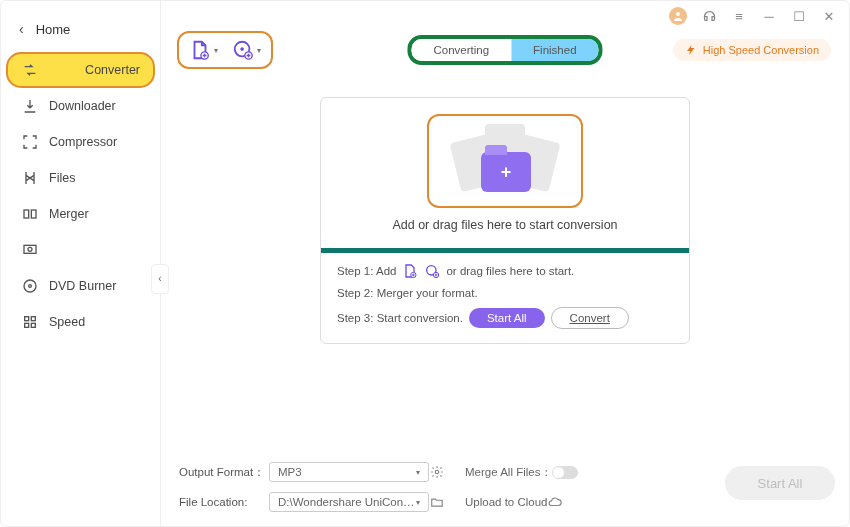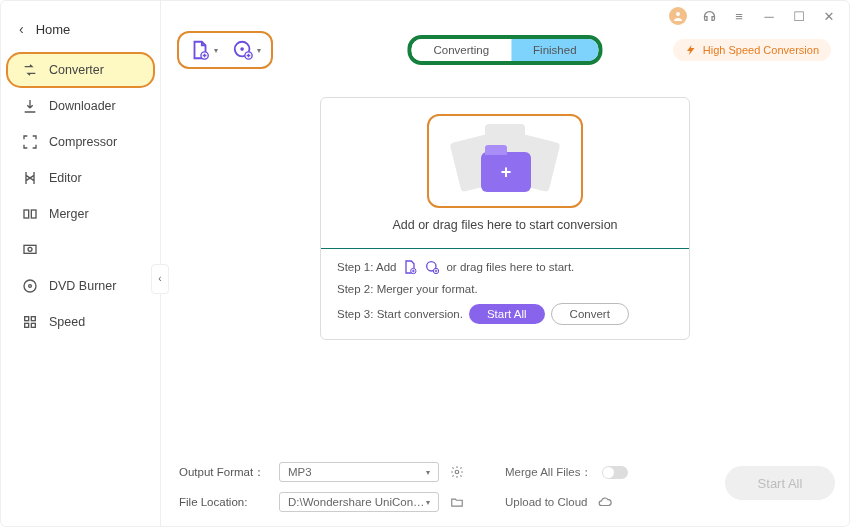--- a/index.html
+++ b/index.html
@@ -3,21 +3,21 @@
 <meta charset="utf-8">
 <style>
 * { box-sizing: border-box; margin: 0; padding: 0; font-family: -apple-system, BlinkMacSystemFont, "Segoe UI", Arial, sans-serif; }
 body { width: 850px; height: 527px; background: #fff; display: flex; color: #333; overflow: hidden; border: 1px solid #eee; border-radius: 6px; }
 
 .sidebar { width: 160px; border-right: 1px solid #eee; padding-top: 12px; position: relative; }
 .home-row { display: flex; align-items: center; padding: 8px 18px 14px 18px; gap: 12px; }
 .home-row .back { font-size: 14px; color: #444; cursor: pointer; }
 .home-row .label { font-size: 13px; color: #333; }
 .nav-item { display: flex; align-items: center; gap: 10px; padding: 8px 14px; margin: 2px 6px; cursor: pointer; font-size: 12.5px; color: #444; border-radius: 14px; }
-.nav-item.active { background: #fef9c3; outline: 2px solid #e28b2f; outline-offset: -1px; }
+.nav-item.active { background: #fde047; outline: 2px solid #e28b2f; outline-offset: -1px; justify-content: space-between; }
 .nav-item .ico { width: 18px; height: 18px; display: flex; align-items: center; justify-content: center; color: #555; }
 .collapse-handle { position: absolute; right: -9px; top: 50%; width: 18px; height: 30px; background: #fff; border: 1px solid #eee; border-radius: 4px; display:flex; align-items:center; justify-content:center; font-size:10px; color:#666; cursor:pointer; }
 
 .main { flex: 1; display: flex; flex-direction: column; position: relative; }
 .titlebar { height: 30px; display: flex; justify-content: flex-end; align-items: center; gap: 14px; padding: 0 12px; }
 .titlebar .tbicon { width: 16px; height: 16px; display:flex; align-items:center; justify-content:center; color:#888; cursor:pointer; font-size:13px; }
 .avatar { width: 18px; height: 18px; border-radius: 50%; background: #f3c08a; display:flex; align-items:center; justify-content:center; color:#fff; font-size:11px;}
 
 .toolbar { display: flex; align-items: center; padding: 0 18px; margin-top: 2px; position: relative; }
 .add-btns { outline: 2px solid #df8a2f; border-radius: 10px; padding: 6px 10px; display:flex; gap:14px; align-items:center; }
@@ -34,28 +34,28 @@
 .drop-top { display:flex; flex-direction:column; align-items:center; padding: 18px 0 16px 0; }
 .drop-illus { outline:2px solid #df8a2f; border-radius:10px; padding: 6px 20px 8px 20px; display:flex; align-items:center; justify-content:center;}
 .folder-stack { position:relative; width:112px; height:76px;}
 .sheet { position:absolute; width:40px; height:50px; background:#e8e8e8; border-radius:4px;}
 .sheet.s1{ left:6px; bottom:10px; transform:rotate(-14deg);}
 .sheet.s2{ right:6px; bottom:10px; transform:rotate(14deg);}
 .sheet.s3{ left:36px; top:2px;}
 .folder { position:absolute; left:32px; bottom:6px; width:50px; height:40px; background:#8f6ef0; border-radius:6px; display:flex; align-items:center; justify-content:center; color:#fff; font-size:18px; font-weight:bold;}
 .folder::before{ content:""; position:absolute; top:-7px; left:4px; width:22px; height:10px; background:#a98ef7; border-radius:3px 3px 0 0;}
 .drop-text { margin-top: 12px; font-size: 12.5px; color:#444;}
-.steps { border-top:1px solid #0f766e; padding: 10px 16px 14px 16px; display:flex; flex-direction:column; gap:8px; font-size:11.5px; color:#555;}
+.steps { border-top:5px solid #0f766e; padding: 10px 16px 14px 16px; display:flex; flex-direction:column; gap:8px; font-size:11.5px; color:#555;}
 .steprow { display:flex; align-items:center; gap:6px; flex-wrap:wrap;}
 .pill-btn { padding:4px 18px; border-radius:12px; font-size:11.5px; cursor:pointer;}
 .pill-primary { background:#8864ec; color:#fff;}
-.pill-outline { background:#fff; border:1px solid #bbb; color:#555;}
+.pill-outline { background:#fff; border:1px solid #bbb; color:#555;text-decoration:underline;}
 
 .bottombar { border-top: 0; padding: 10px 18px 14px 18px; font-size:11.5px; color:#666; display:flex; flex-direction:column; gap:10px; position:relative;}
-.brow { display:flex; align-items:center; gap:10px; }
+.brow { display:flex; align-items:center; }
 .blabel { width: 90px; color:#555;}
 .sel { border:1px solid #ccc; border-radius:3px; padding:3px 8px; width: 160px; display:flex; justify-content:space-between; align-items:center; cursor:pointer; font-size:11.5px; background:#fff;}
 .smallico { width:16px; height:16px; display:flex; align-items:center; justify-content:center; color:#888; cursor:pointer;}
 .switch { width:26px; height:13px; background:#ddd; border-radius:7px; position:relative; cursor:pointer;}
 .switch::after{ content:""; position:absolute; width:11px; height:11px; background:#fff; border-radius:50%; top:1px; left:1px;}
 .startall { position:absolute; right:14px; top:14px; width:110px; height:34px; background:#efefef; color:#bdbdbd; border-radius:17px; display:flex; align-items:center; justify-content:center; font-size:13px; cursor:pointer;}
 
 svg { display:block; }
 </style>
 </head>
@@ -90,21 +90,21 @@
         </svg>
     </span>
     <span>Compressor</span>
   </div>
   <div class="nav-item">
     <span class="ico">
       <svg width="16" height="16" viewBox="0 0 24 24" fill="none" stroke="currentColor" stroke-width="2">
           <path d="M6 3v18M18 3v18M6 8l12 8M18 8L6 16"></path>
         </svg>
     </span>
-    <span>Editor</span>
+    <span>Files</span>
   </div>
   <div class="nav-item">
     <span class="ico">
       <svg width="16" height="16" viewBox="0 0 24 24" fill="none" stroke="currentColor" stroke-width="2">
           <rect x="3" y="6" width="7" height="12"></rect>
           <rect x="14" y="6" width="7" height="12"></rect>
         </svg>
     </span>
     <span>Merger</span>
   </div>

